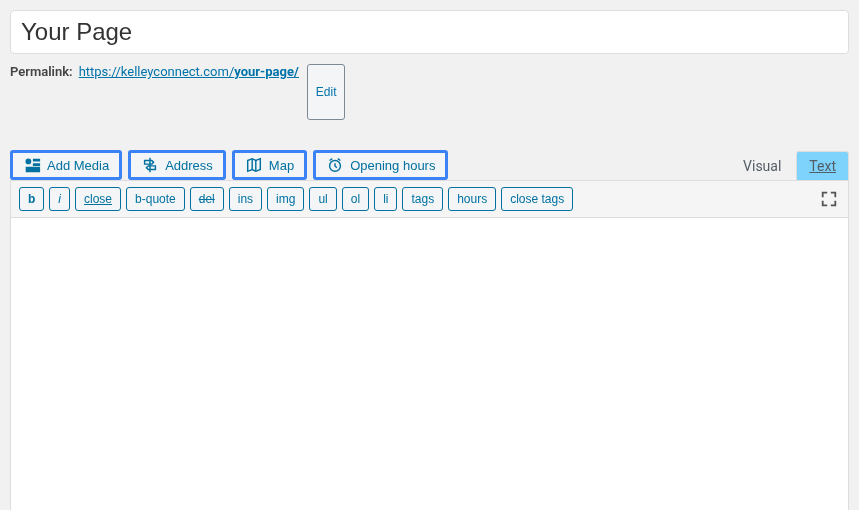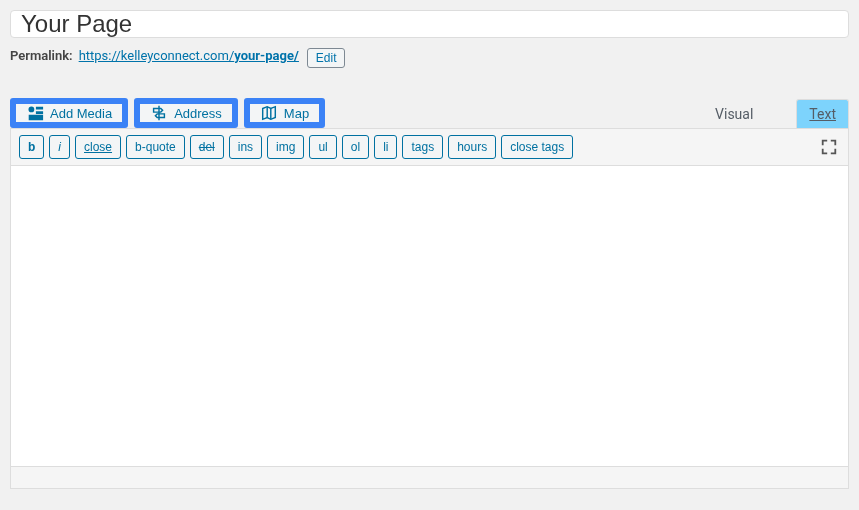--- a/index.html
+++ b/index.html
@@ -16,69 +16,68 @@
     width: 859px;
   }
   .title-input {
     width: 100%;
     font-size: 24px;
     padding: 6px 10px;
     border: 1px solid #ddd;
     border-radius: 4px;
     background: #fff;
     color: #333;
-    height: 28px;
+    height: 44px;
     outline: none;
   }
   .permalink-row {
     margin-top: 10px;
     font-size: 13px;
     color: #666;
     display: flex;
     align-items: flex-start;
     gap: 4px;
   }
   .permalink-label { font-weight: 600; color: #444; margin-right: 2px; }
   .permalink-link { color: #0073aa; text-decoration: underline; }
   .permalink-slug { font-weight: 700; text-decoration: underline; }
   .edit-btn {
     border: 1px solid #7e8993;
     border-radius: 3px;
     background: #f3f5f6;
     font-size: 12px;
-    padding: 2px 8px;
+    padding: 20px 8px;
     margin-left: 4px;
     color: #0073aa;
     cursor: pointer;
   }
   .media-row {
     margin-top: 30px;
     display: flex;
     align-items: center;
     gap: 6px;
     position: relative;
   }
   .media-btn {
     display: inline-flex;
     align-items: center;
     gap: 6px;
-    border: 6px solid #3b82f6;
+    border: 3px solid #3b82f6;
     border-radius: 3px;
     background: #f3f5f6;
     color: #0071a1;
     padding: 5px 10px;
     font-size: 13px;
     cursor: pointer;
     height: 30px;
   }
   .media-btn svg { width: 18px; height: 18px; }
   .tabs {
     margin-left: auto;
     display: flex;
-    gap: 28px;
   }
   .tab {
     padding: 6px 12px;
     font-size: 14px;
     color: #555d66;
     cursor: pointer;
     background: #ebebeb;
     border: 1px solid #ddd;
     border-bottom: none;
     border-radius: 3px 3px 0 0;
@@ -177,20 +176,28 @@
         </svg>
       <span>Address</span>
     </button>
     <button class="media-btn">
       <svg viewBox="0 0 20 20" fill="none" stroke="currentColor" stroke-width="1.6">
           <path d="M3 5l5-2 4 2 5-2v12l-5 2-4-2-5 2z"></path>
           <path d="M8 3v12M12 5v12"></path>
         </svg>
       <span>Map</span>
     </button>
+    <button class="media-btn">
+      <svg viewBox="0 0 20 20" fill="none" stroke="currentColor" stroke-width="1.6">
+          <circle cx="10" cy="11" r="6"></circle>
+          <path d="M10 8v3l2 2"></path>
+          <path d="M7 3l-3 2M13 3l3 2"></path>
+        </svg>
+      <span>Opening hours</span>
+    </button>
 
     <div class="tabs">
       <div class="tab inactive">Visual</div>
       <div class="tab active">Text</div>
     </div>
   </div>
 
   <div class="editor-box">
     <div class="quicktags">
       <button class="qt-btn">

